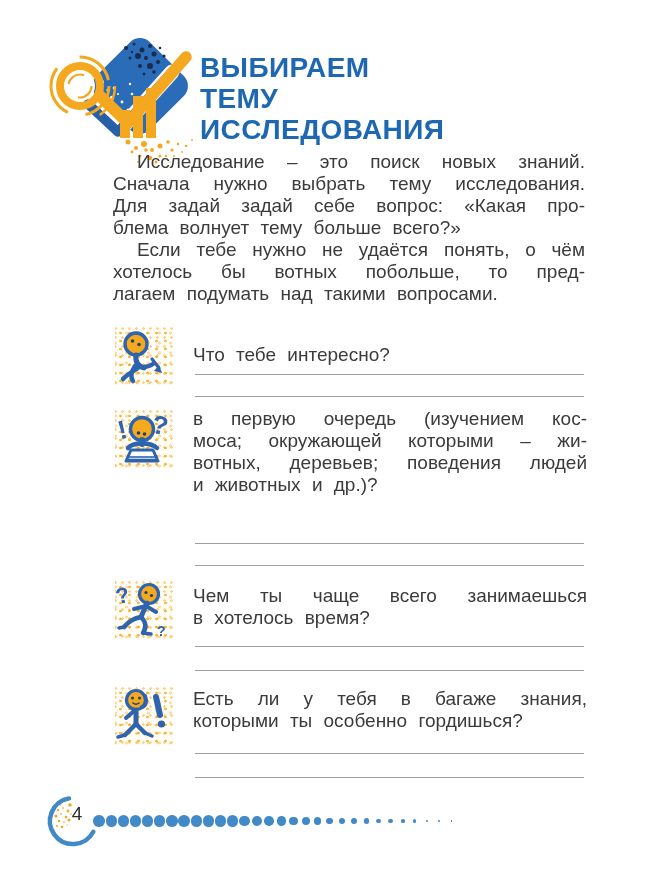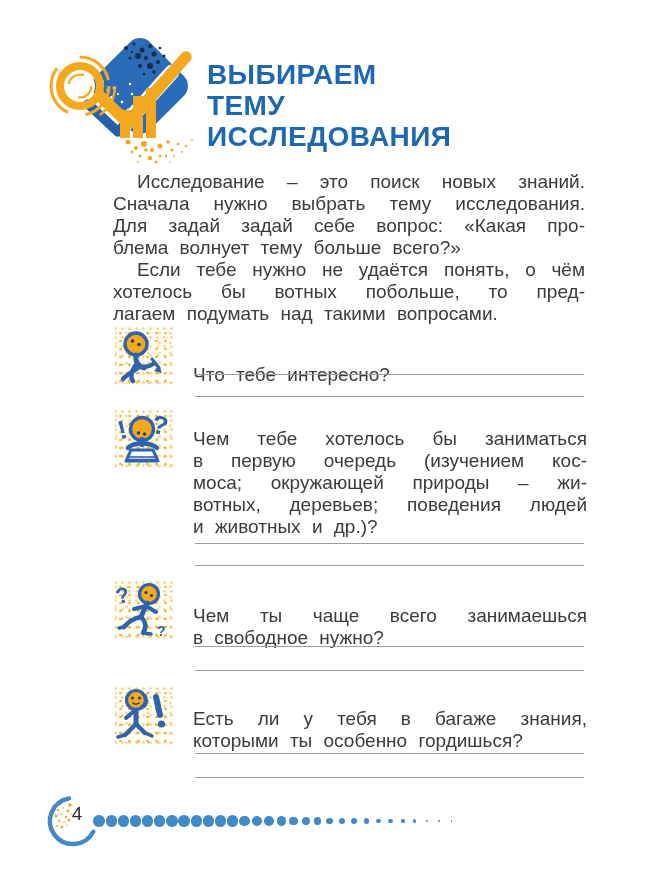--- a/index.html
+++ b/index.html
@@ -3,27 +3,27 @@
 <meta charset="utf-8">
 <style>
   html,body{margin:0;padding:0;background:#fff;}
   .page{
     position:relative;width:650px;height:877px;background:#ffffff;overflow:hidden;
     font-family:"Liberation Sans","DejaVu Sans",sans-serif;color:#3b3b3b;
   }
   
   .logo{position:absolute;left:42px;top:24px;width:160px;height:145px;}
   .title{
-    position:absolute;left:200px;top:52px;width:238px;margin:7px;
+    position:absolute;left:200px;top:52px;width:238px;margin:0;
     font-size:28px;line-height:31px;font-weight:bold;color:#1d68b1;letter-spacing:.4px;
   }
   .tl1{display:block;text-align:justify;text-align-last:justify;}
   .tl2{display:block;text-align:center;}
   
-  .body-text{font-size:19px;line-height:22px;word-spacing:6px;margin-top:20px;}
+  .body-text{font-size:19px;line-height:22px;word-spacing:6px;}
   .intro{position:absolute;left:113px;top:151px;width:472px;}
   .ln{display:block;white-space:nowrap;}
   .jl{white-space:normal;text-align:justify;text-align-last:justify;}
   .ind{text-indent:24px;}
   
   .icon-tile{
     position:absolute;left:115px;width:58px;height:58px;
     background-color:#fffdf6;
     background-image:
       radial-gradient(circle, rgba(243,168,31,.85) 1px, rgba(243,168,31,0) 1.6px),
@@ -188,23 +188,22 @@
         <path d="M13 38 C18 32 36 32 42 38" stroke-width="4.5"></path>
       </g>
       <path d="M16 40 L38 40 L43 51 L11 51 Z" fill="#fdfdfd" stroke="#2e63ad" stroke-width="3" stroke-linejoin="round"></path>
       <g stroke="#2e63ad" stroke-width="1.6">
         <path d="M14 47 L41 47"></path>
           <path d="M13 49.5 L42 49.5"></path>
       </g>
     </svg>
   </div>
   <div class="qtext body-text q2">
-    <span class="ln jl">Чем тебе хотелось бы заниматься</span>
     <span class="ln jl">в первую очередь (изучением кос-</span>
-    <span class="ln jl">моса; окружающей природы – жи-</span>
+    <span class="ln jl">моса; окружающей которыми – жи-</span>
     <span class="ln jl">вотных, деревьев; поведения людей</span>
     <span class="ln">и животных и др.)?</span>
   </div>
   <div class="rule r2a"></div>
   <div class="rule r2b"></div>
 
   <div class="icon-tile i3">
     <svg viewBox="0 0 58 58" aria-hidden="true">
       <text class="mark" x="1" y="22" font-size="22" fill="#2e63ad" transform="rotate(-12 8 15)">?</text>
       <text class="mark" x="42" y="55" font-size="14" fill="#2e63ad">?</text>
@@ -217,21 +216,21 @@
         <path d="M31 25 L41 31" stroke-width="4"></path>
         <path d="M26 36 C20 37 14 40 9 46" stroke-width="4.5"></path>
         <path d="M9 46 L4 47" stroke-width="3.5"></path>
         <path d="M26 36 C31 41 32 46 28 52" stroke-width="4.5"></path>
         <path d="M28 52 L36 53" stroke-width="3.5"></path>
       </g>
     </svg>
   </div>
   <div class="qtext body-text q3">
     <span class="ln jl">Чем ты чаще всего занимаешься</span>
-    <span class="ln">в свободное нужно?</span>
+    <span class="ln">в хотелось время?</span>
   </div>
   <div class="rule r3a"></div>
   <div class="rule r3b"></div>
 
   <div class="icon-tile i4">
     <svg viewBox="0 0 58 58" aria-hidden="true">
       <circle cx="21" cy="13" r="9.5" fill="#f5a91f" stroke="#2e63ad" stroke-width="3.2"></circle>
       <circle cx="17.5" cy="11" r="1.5" fill="#233f6e"></circle>
         <circle cx="24.5" cy="11" r="1.5" fill="#233f6e"></circle>
       <path d="M18 16 Q21 18.5 24 16" stroke="#233f6e" stroke-width="1.6" fill="none" stroke-linecap="round"></path>

